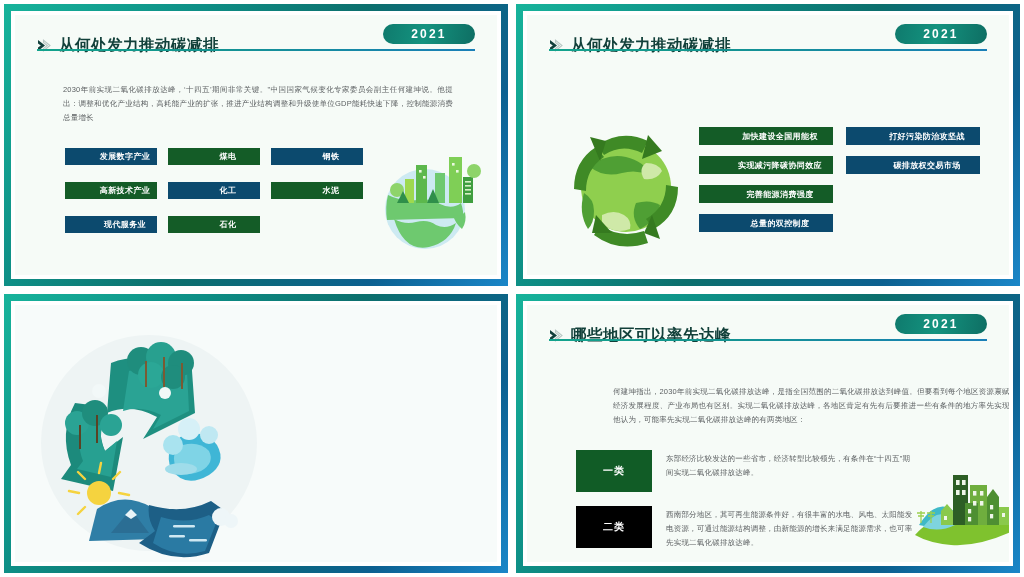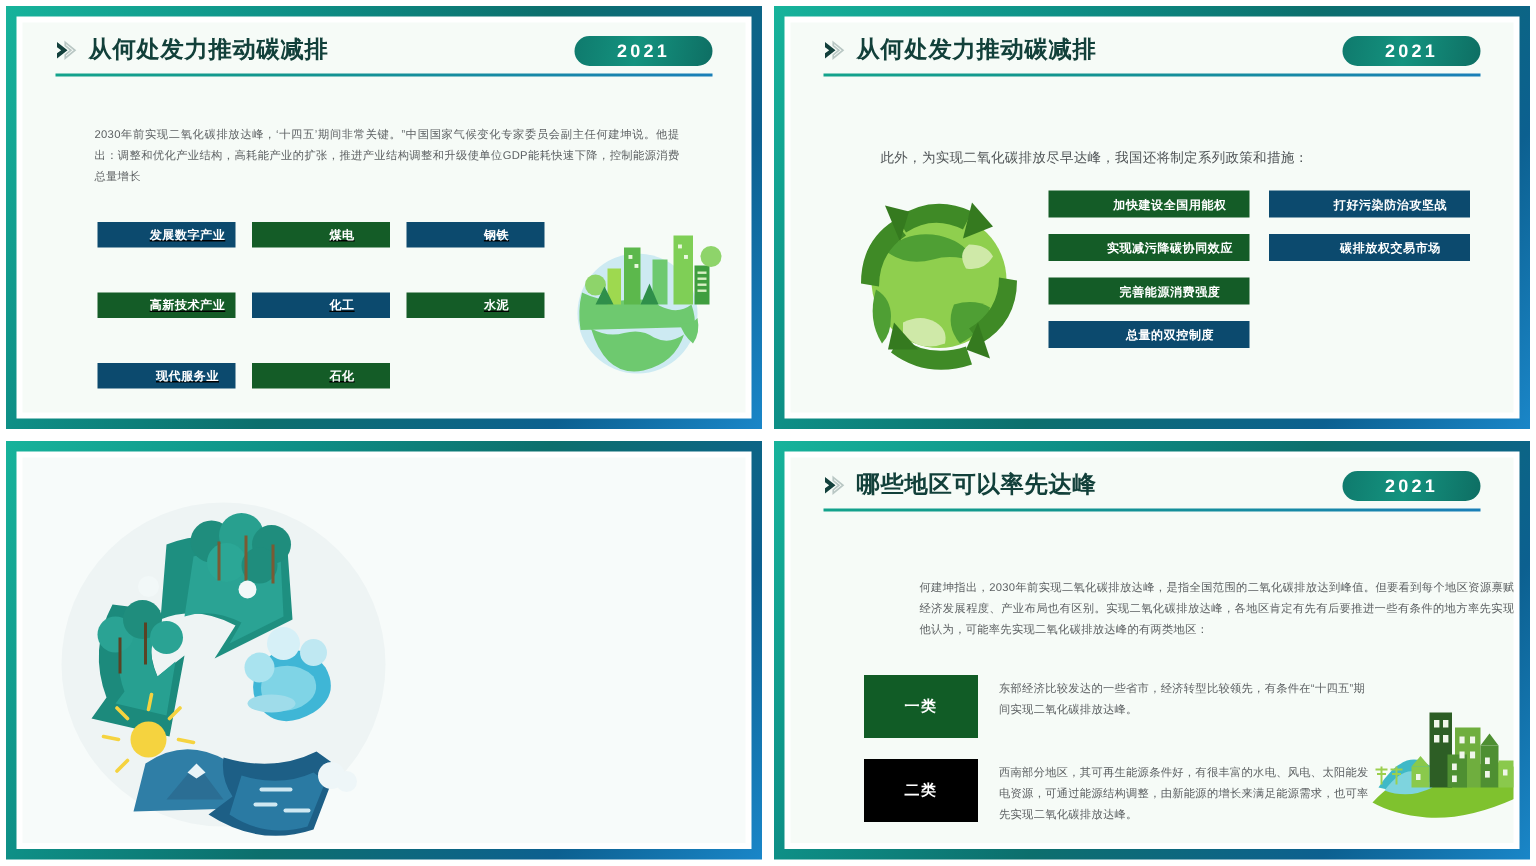--- a/index.html
+++ b/index.html
@@ -36,21 +36,21 @@
     background: #f6fbf7;
     overflow: hidden;
   }
 
   
   .hdr {
     position: absolute; left: 0; right: 0; top: 0;
     height: 40px;
   }
   .hdr-left {
-    position: absolute; left: 22px; top: 8px;
+    position: absolute; left: 22px; top: 20px;
     display: flex; align-items: center; gap: 7px;
   }
   .chev { display: flex; align-items: center; gap: 1px; }
   .chev svg { display: block; }
   .hdr-title {
     font-size: 15.5px; font-weight: bold; color: #12403a;
     letter-spacing: .5px; white-space: nowrap;
   }
   .year-badge {
     position: absolute; right: 22px; top: 9px;
@@ -87,22 +87,21 @@
   }
   .tag.light { background: #0c4a6e; }
   .tag.dark  { background: #145c27; }
 
   
   .s1-tags {
     position: absolute; left: 50px; top: 133px;
     display: grid;
     grid-template-columns: 92px 92px 92px;
     grid-auto-rows: 17px;
-    gap: 30px 11px;
-    text-decoration: underline;
+    gap: 17px 11px;
   }
   
   .s2-tags {
     position: absolute; left: 172px; top: 112px;
     display: grid;
     grid-template-columns: 134px 134px;
     grid-auto-rows: 18px;
     gap: 11px 13px;
   }
   .s2-tags .tag { font-size: 8px; }
@@ -202,21 +201,20 @@
               <path d="M1 2 L8 7.5 L1 13 L1 9.5 L3.8 7.5 L1 5.5 Z" fill="#13403c"></path>
               <path d="M6.5 2.2 L13 7.5 L6.5 12.8 L6.5 10.6 L10.3 7.5 L6.5 4.4 Z" fill="none" stroke="#b9c7c4" stroke-width="1.1"></path>
             </svg>
           </span>
           <span class="hdr-title">从何处发力推动碳减排</span>
         </div>
         <div class="year-badge">2021</div>
         <div class="hdr-rule"></div>
       </div>
 
-      <div class="body-text" style="left:60px; top:82px; width:400px; text-align:left; font-size:9px; color:#4f5456;">此外，为实现二氧化碳排放尽早达峰，我国还将制定系列政策和措施：</div>
 
       <div class="s2-tags">
         <div class="tag dark">加快建设全国用能权</div>
         <div class="tag light">打好污染防治攻坚战</div>
         <div class="tag dark">实现减污降碳协同效应</div>
         <div class="tag light">碳排放权交易市场</div>
         <div class="tag dark">完善能源消费强度</div>
         <div style="grid-column:2;"></div>
         <div class="tag light">总量的双控制度</div>
       </div>

